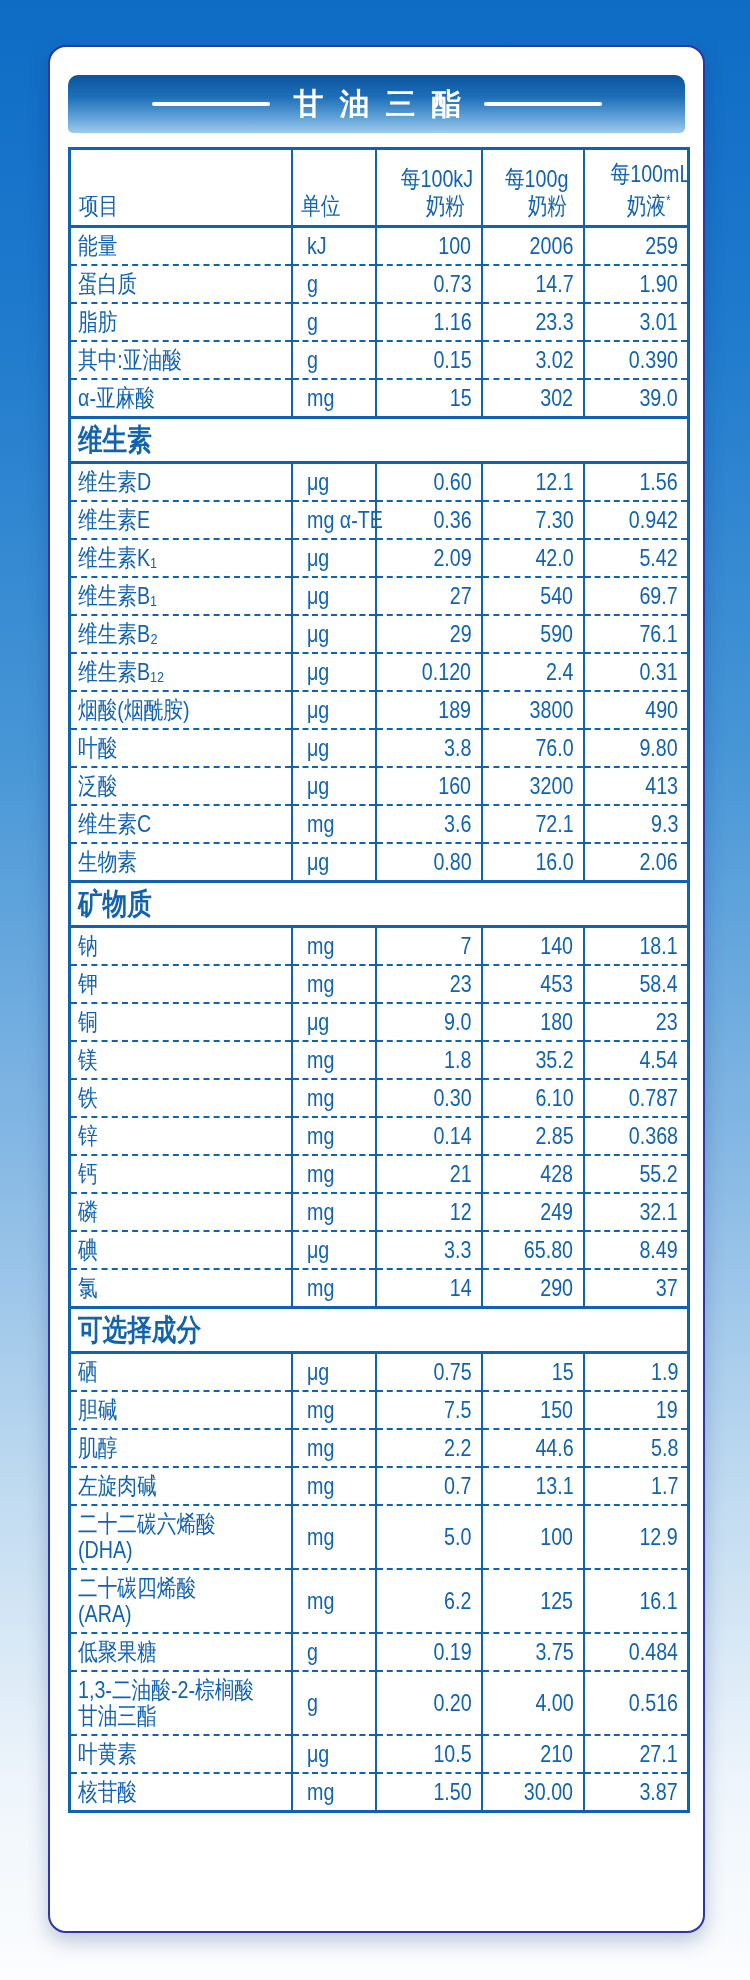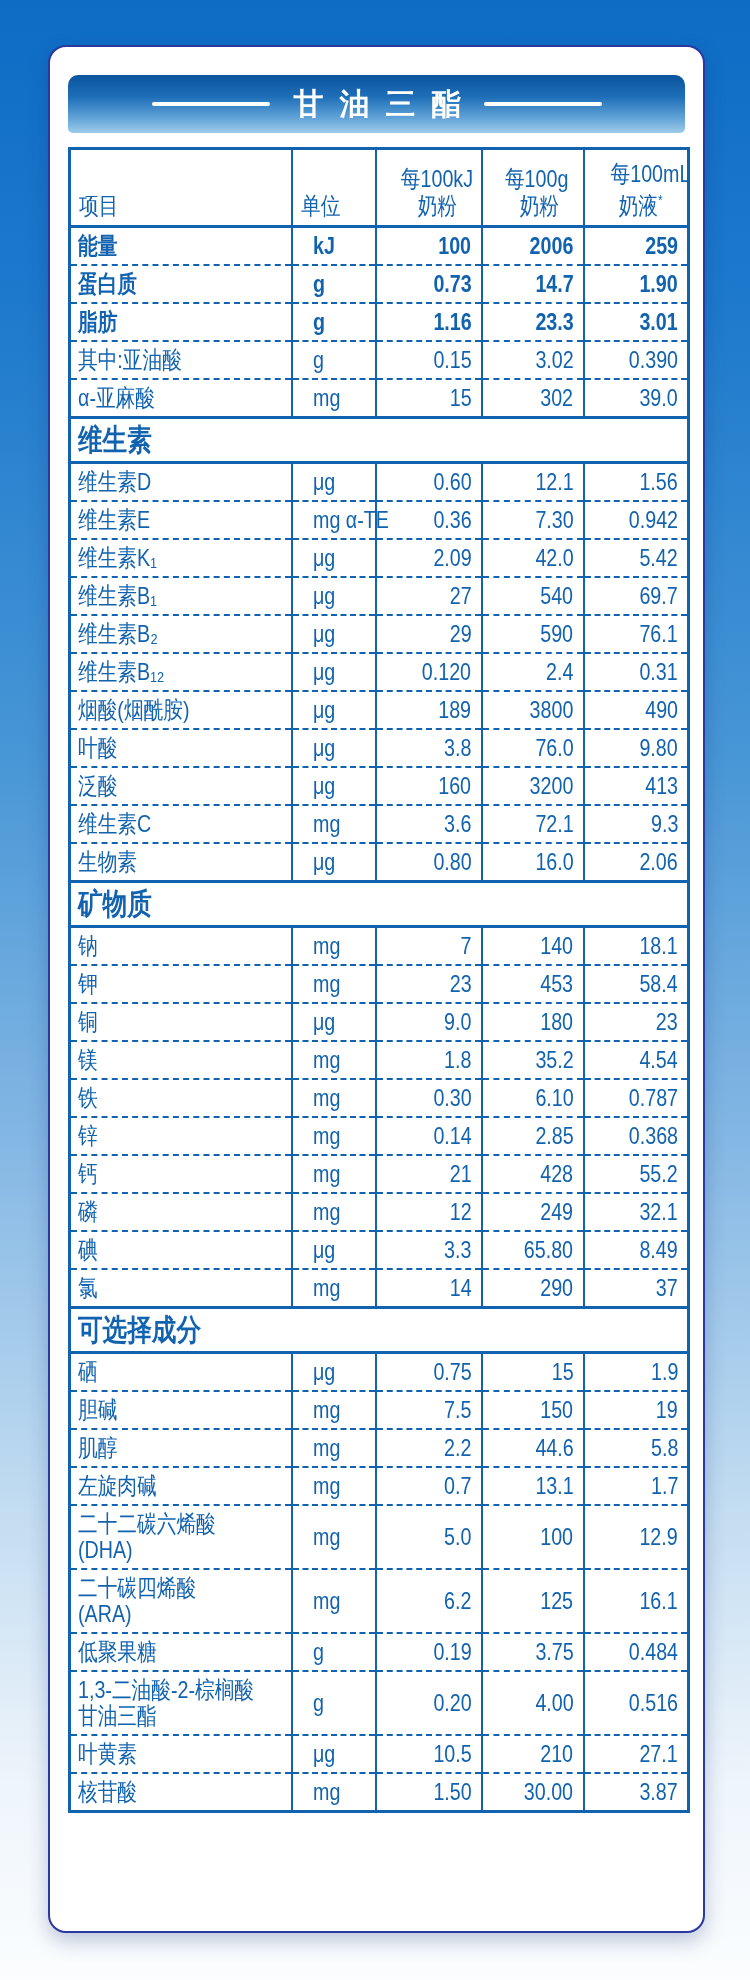--- a/index.html
+++ b/index.html
@@ -30,34 +30,34 @@
     border-collapse:collapse;table-layout:fixed;
     width:619px;margin:0 18px;
     color:#1263af;
   }
   table{border:3px solid #1263af;}
   th,td{box-sizing:border-box;overflow:visible;}
   th{
     border-left:2px solid #1263af;border-right:2px solid #1263af;
     border-bottom:3px solid #1263af;
     font-weight:normal;font-size:24px;line-height:27px;
-    height:78px;vertical-align:bottom;padding:4px 24px 6px 8px;
+    height:78px;vertical-align:bottom;padding:4px 16px 6px 8px;
   }
   th.h-left{text-align:left;}
   th.h-val{text-align:right;}
   td{
     border-left:2px solid #1263af;border-right:2px solid #1263af;
     border-top:2px dashed #1263af;
     font-size:24px;line-height:26px;padding:5px 0;
     vertical-align:middle;
   }
   td.c-name{text-align:left;padding-left:7px;}
-  td.c-unit{text-align:left;padding-left:20px;}
+  td.c-unit{text-align:left;padding-left:14px;}
   td.c-val{text-align:right;padding-right:9px;}
-  tr.bold td{font-weight:bold;margin-top:20px;}
+  tr.bold td{font-weight:normal;margin-top:20px;}
   td.section-cell{
     border-top:3px solid #1263af;border-bottom:3px solid #1263af;
     font-weight:bold;font-size:30px;line-height:30px;padding:6px 0 6px 7px;
     text-align:left;
   }
   
   .cn{display:inline-block;white-space:pre;transform:scaleX(0.82);transform-origin:0 50%;}
   .cr{display:inline-block;white-space:pre;transform:scaleX(0.82);transform-origin:100% 50%;}
   sup{font-size:60%;}
 </style>

